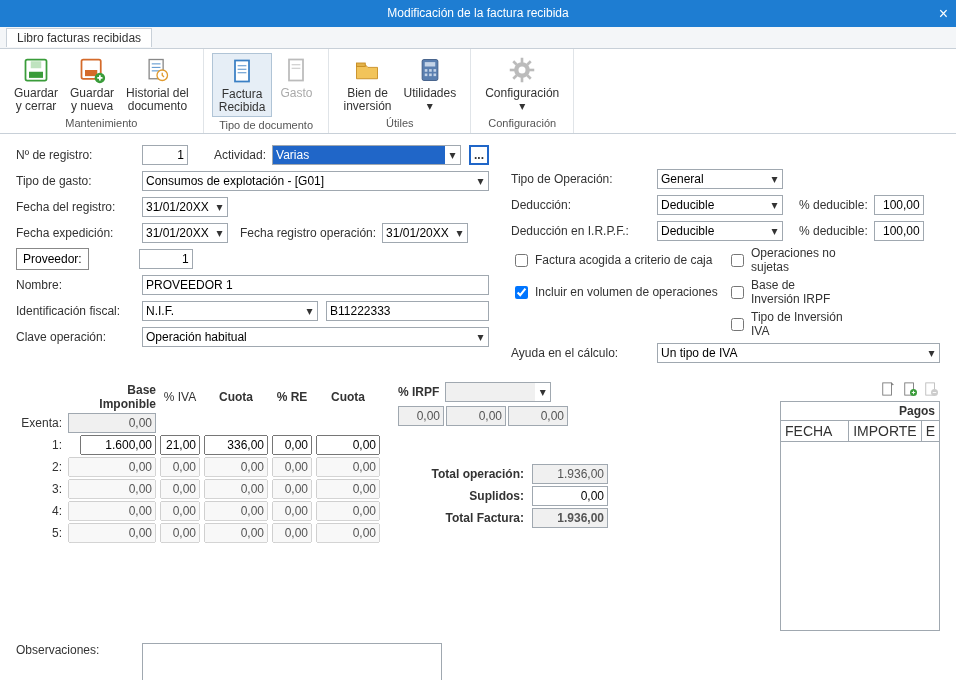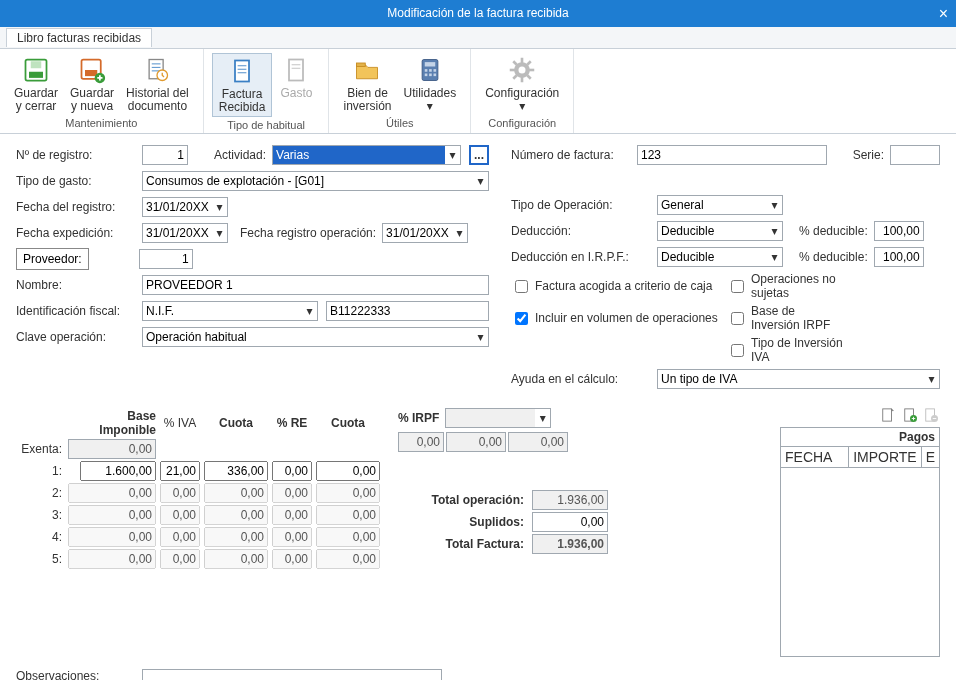--- a/index.html
+++ b/index.html
@@ -122,21 +122,21 @@
         <div class="ricon">
             <svg class="icon-svg" viewBox="0 0 32 32">
               <rect x="8" y="4" width="16" height="24" fill="#fff" stroke="#bbb" stroke-width="2"></rect>
               <line x1="11" y1="10" x2="21" y2="10" stroke="#bbb"></line>
               <line x1="11" y1="14" x2="21" y2="14" stroke="#bbb"></line>
             </svg>
           </div>
         <span class="lbl" style="white-space:pre">Gasto</span>
       </div>
     </div>
-    <div class="gname">Tipo de habitual</div>
+    <div class="gname">Tipo de documento</div>
   </div>
   <div class="rgroup">
     <div class="rgroup-buttons">
       <div class="rbtn">
         <div class="ricon">
             <svg class="icon-svg" viewBox="0 0 32 32">
               <path d="M4 10h10l3 3h11v13H4z" fill="#f2c45a" stroke="#c68a1f"></path>
               <rect x="4" y="8" width="10" height="4" fill="#e2b24a" stroke="#c68a1f"></rect>
             </svg>
           </div>
@@ -247,26 +247,20 @@
       <div class="row">
         <label>Clave operación:</label>
         <div class="combo" style="flex:1">
             <input type="text" style="flex: 1 1 0%;" value="Operación habitual">
             <div class="dd">▾</div>
           </div>
       </div>
     </div>
 
     <div class="col">
-      <div class="row">
-        <label>Número de factura:</label>
-        <input type="text" style="width: 190px;" value="123">
-        <label style="width:auto;margin-left:auto">Serie:</label>
-        <input type="text" style="width: 50px;" value="">
-      </div>
       <div style="height:24px"></div>
       <div class="row">
         <label style="width:140px">Tipo de Operación:</label>
         <div class="combo" style="width:128px">
             <input type="text" style="width: 110px;" value="General">
             <div class="dd">▾</div>
           </div>
       </div>
       <div class="row">
         <label style="width:140px">Deducción:</label>

